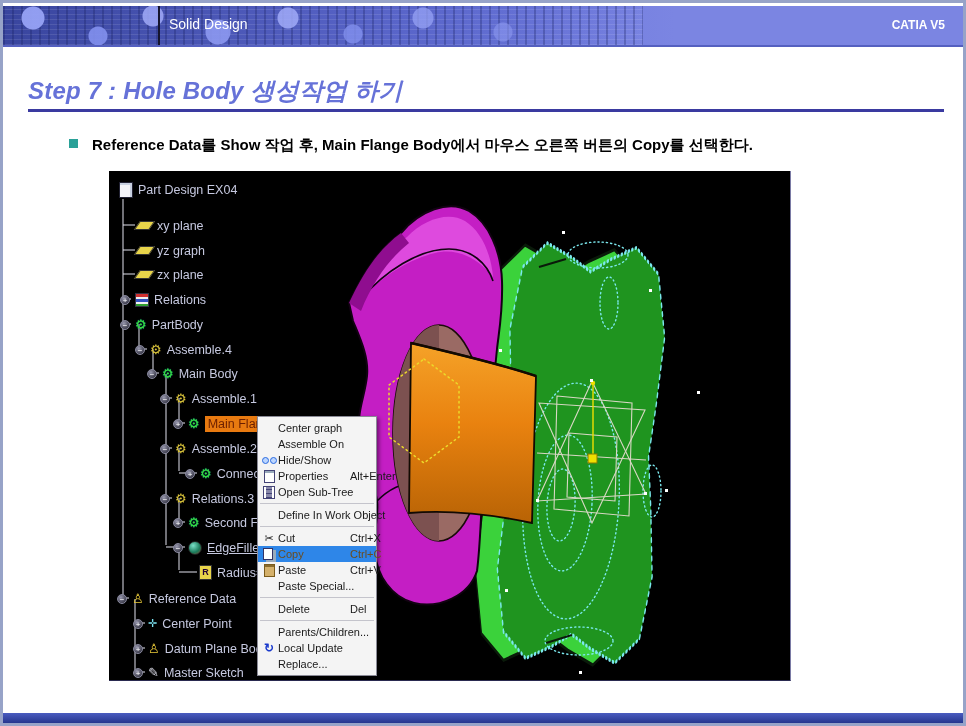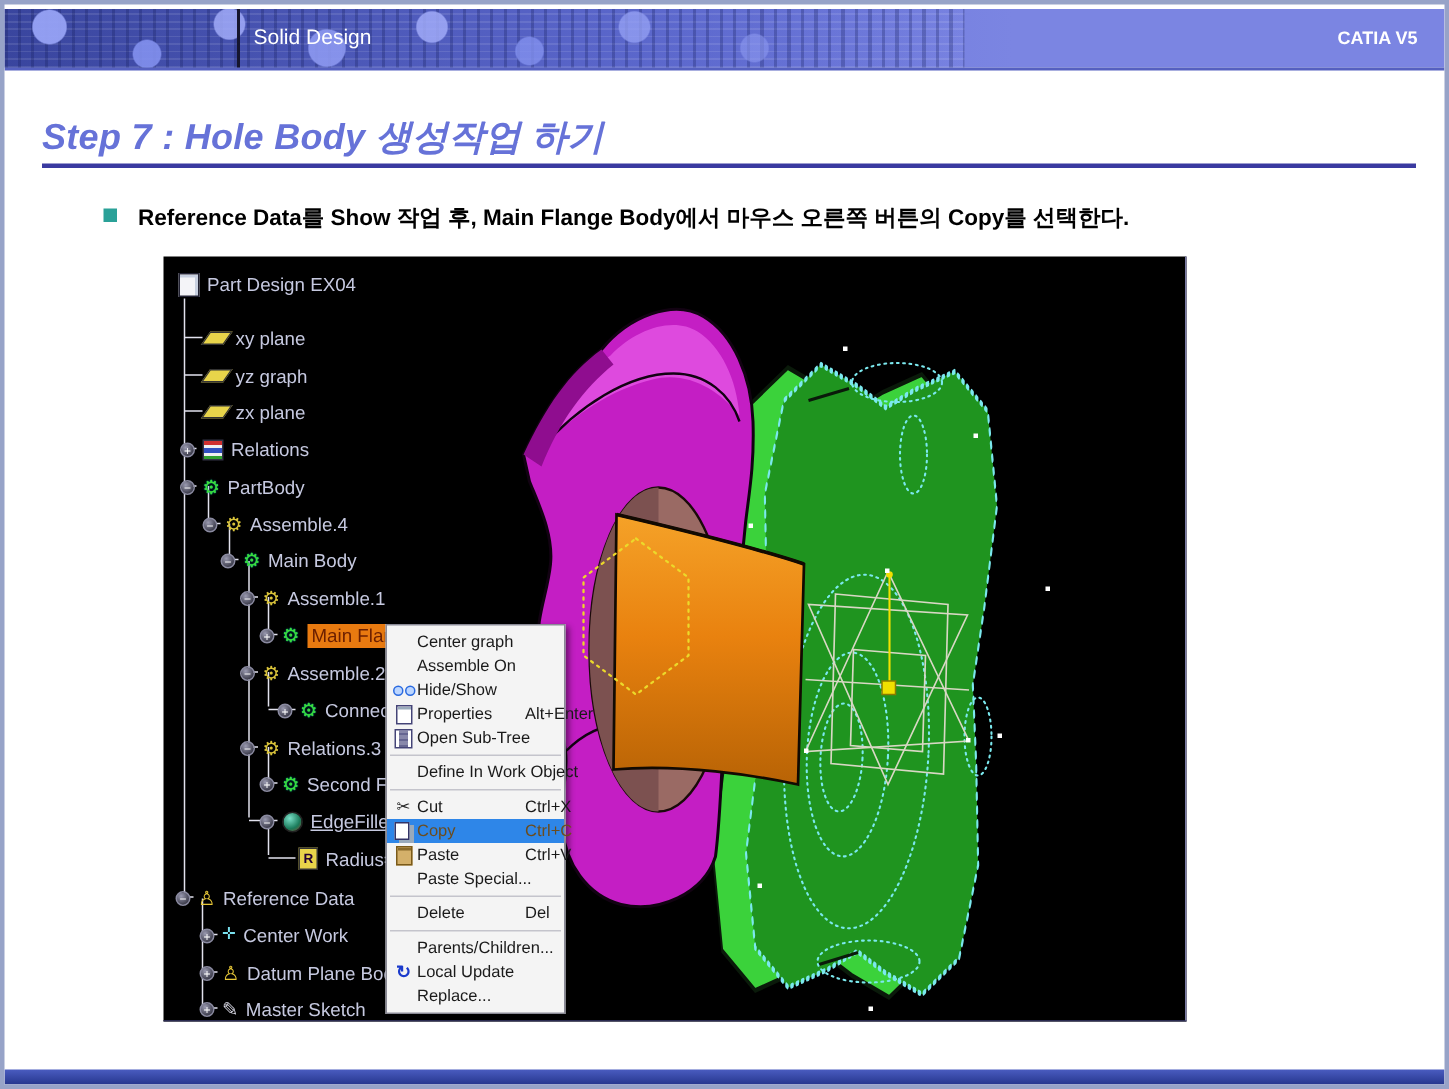--- a/index.html
+++ b/index.html
@@ -265,21 +265,21 @@
         <span>Radius=3mm</span>
       </div>
     <div class="trow" style="left:8px;top:419px">
         <span class="exp minus"></span>
         <span class="ti i-body">♙</span>
         <span>Reference Data</span>
       </div>
     <div class="trow" style="left:24px;top:444px">
         <span class="exp plus"></span>
         <span class="ti i-point">✛</span>
-        <span>Center Work</span>
+        <span>Center Point</span>
       </div>
     <div class="trow" style="left:24px;top:469px">
         <span class="exp plus"></span>
         <span class="ti i-body">♙</span>
         <span>Datum Plane Body</span>
       </div>
     <div class="trow" style="left:24px;top:493px">
         <span class="exp plus"></span>
         <span class="ti i-sketch">✎</span>
         <span>Master Sketch</span>

